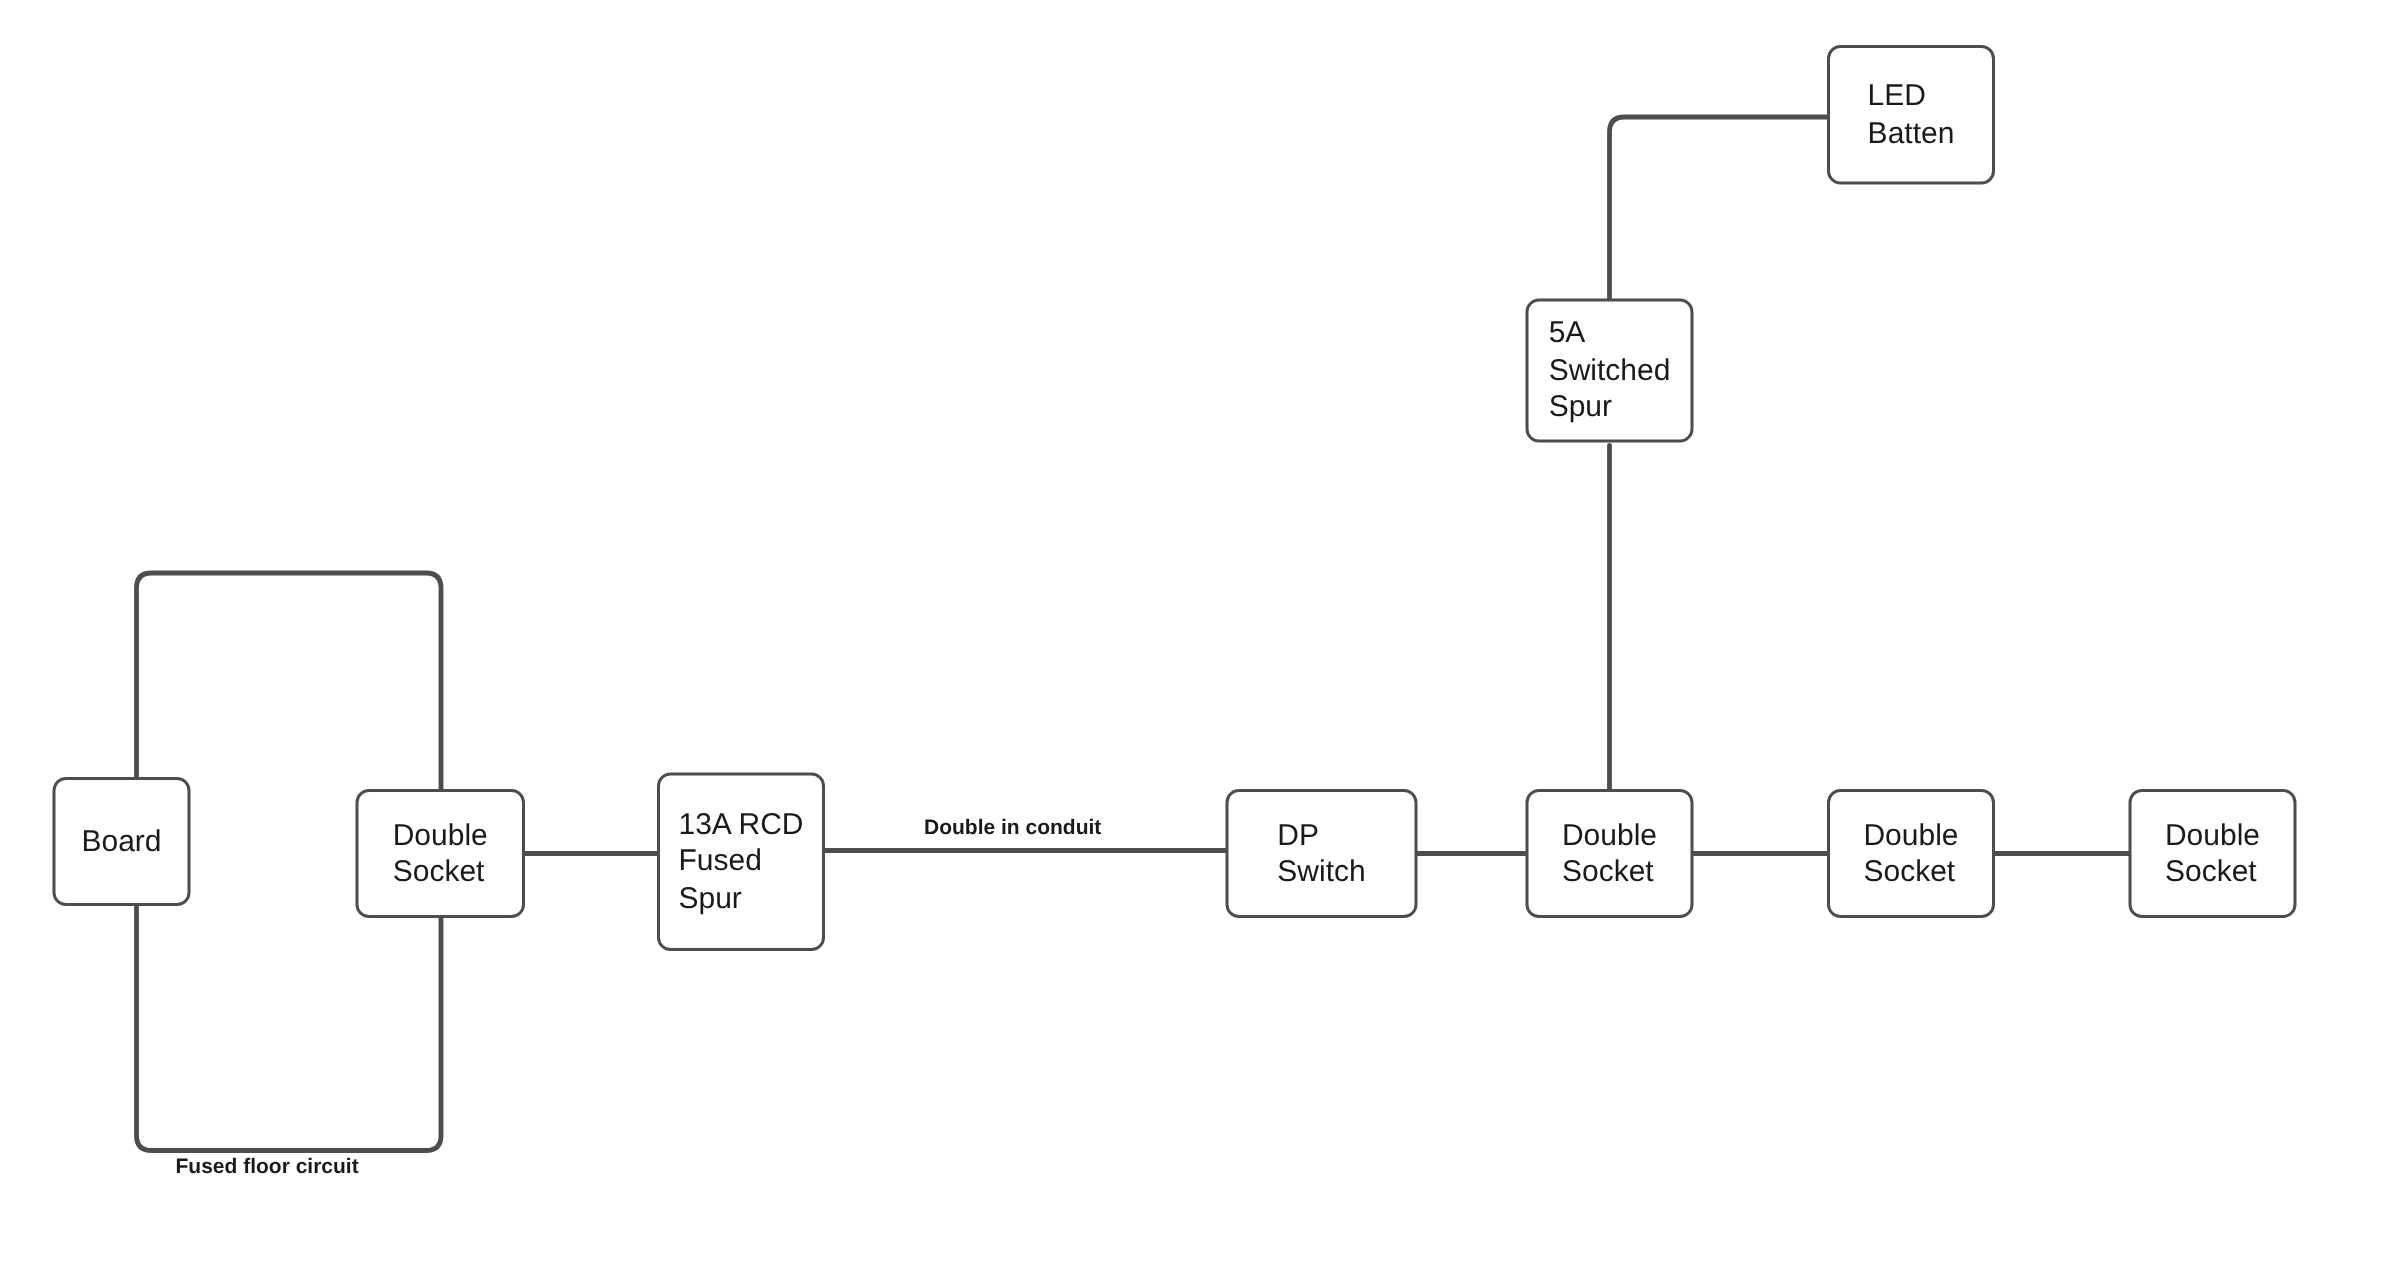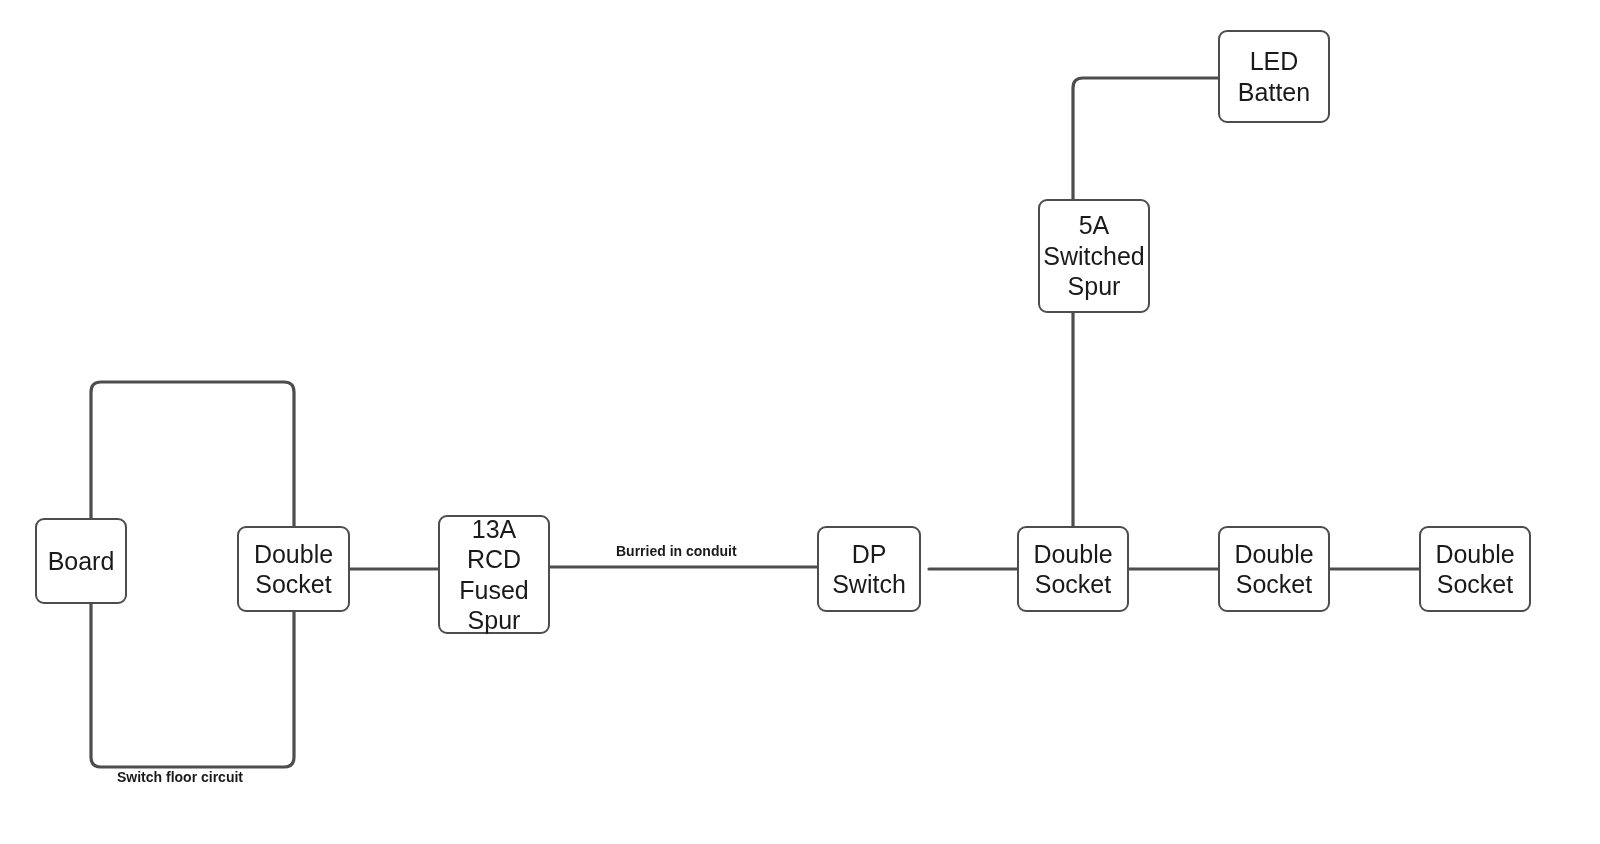--- a/index.html
+++ b/index.html
@@ -29,24 +29,24 @@
   }
   .node {
     position: absolute;
     box-sizing: border-box;
     background: #ffffff;
     border: 2px solid #4d4d4d;
     border-radius: 9px;
     display: flex;
     align-items: center;
     justify-content: center;
-    text-align: center;
+    text-align: left;
     color: #1a1a1a;
     font-family: "Liberation Sans", sans-serif;
-    font-size: 25px;
+    font-size: 20px;
     line-height: 1.22;
     z-index: 5;
   }
   .node .node-label {
     display: block;
     padding: 0 4px;
     white-space: pre-line;
   }
   .edge-label {
     position: absolute;
@@ -96,48 +96,48 @@
     <span class="node-label">Double
 Socket</span>
   </div>
 
   <div class="node" style="left:438px; top:515px; width:112px; height:119px;">
     <span class="node-label">13A RCD
 Fused
 Spur</span>
   </div>
 
-  <div class="node" style="left:817px; top:526px; width:104px; height:86px;">
+  <div class="node" style="left:817px; top:526px; width:128px; height:86px;">
     <span class="node-label">DP
 Switch</span>
   </div>
 
   <div class="node" style="left:1017px; top:526px; width:112px; height:86px;">
     <span class="node-label">Double
 Socket</span>
   </div>
 
   <div class="node" style="left:1218px; top:526px; width:112px; height:86px;">
     <span class="node-label">Double
 Socket</span>
   </div>
 
   <div class="node" style="left:1419px; top:526px; width:112px; height:86px;">
     <span class="node-label">Double
 Socket</span>
   </div>
 
-  <div class="node" style="left:1038px; top:199px; width:112px; height:114px;">
+  <div class="node" style="left:1017px; top:199px; width:112px; height:96px;">
     <span class="node-label">5A
 Switched
 Spur</span>
   </div>
 
   <div class="node" style="left:1218px; top:30px; width:112px; height:93px;">
     <span class="node-label">LED
 Batten</span>
   </div>
 
-  <div class="edge-label" style="left:114px; top:769px;">Switch floor circuit</div>
+  <div class="edge-label" style="left:114px; top:769px;">Fused floor circuit</div>
 
-  <div class="edge-label" style="left:613px; top:543px;">Burried in conduit</div>
+  <div class="edge-label" style="left:613px; top:543px;">Double in conduit</div>
 
 </div>
 
 </body></html>

